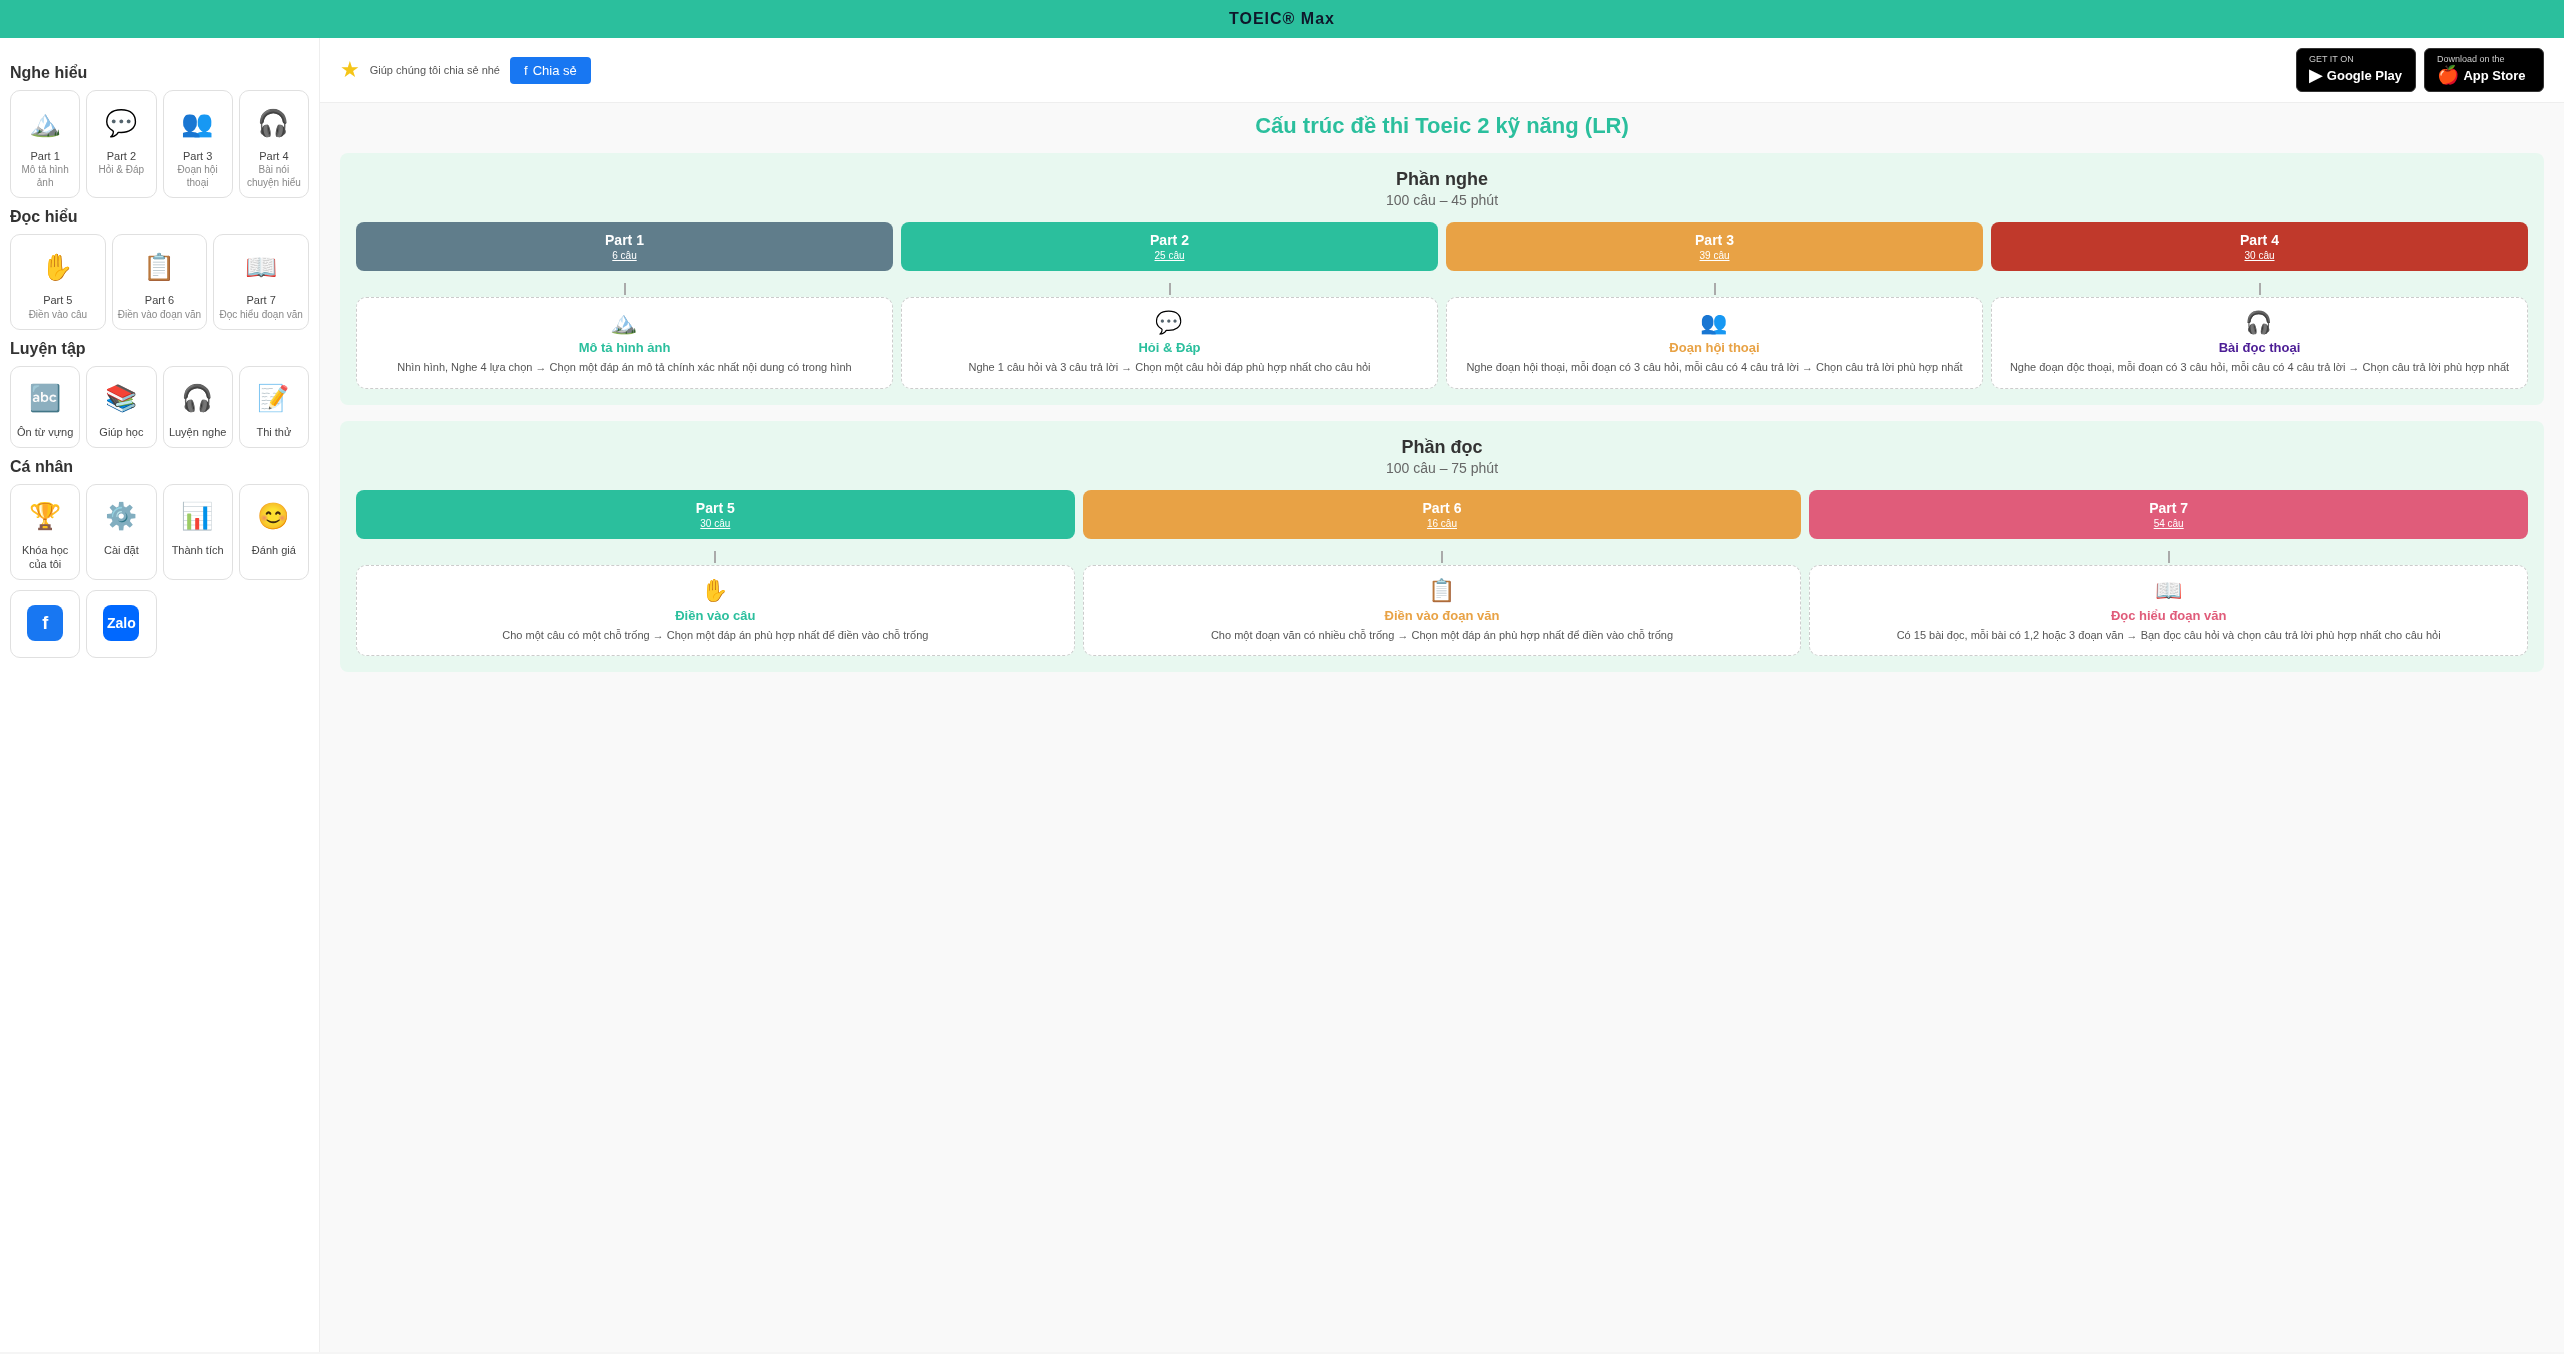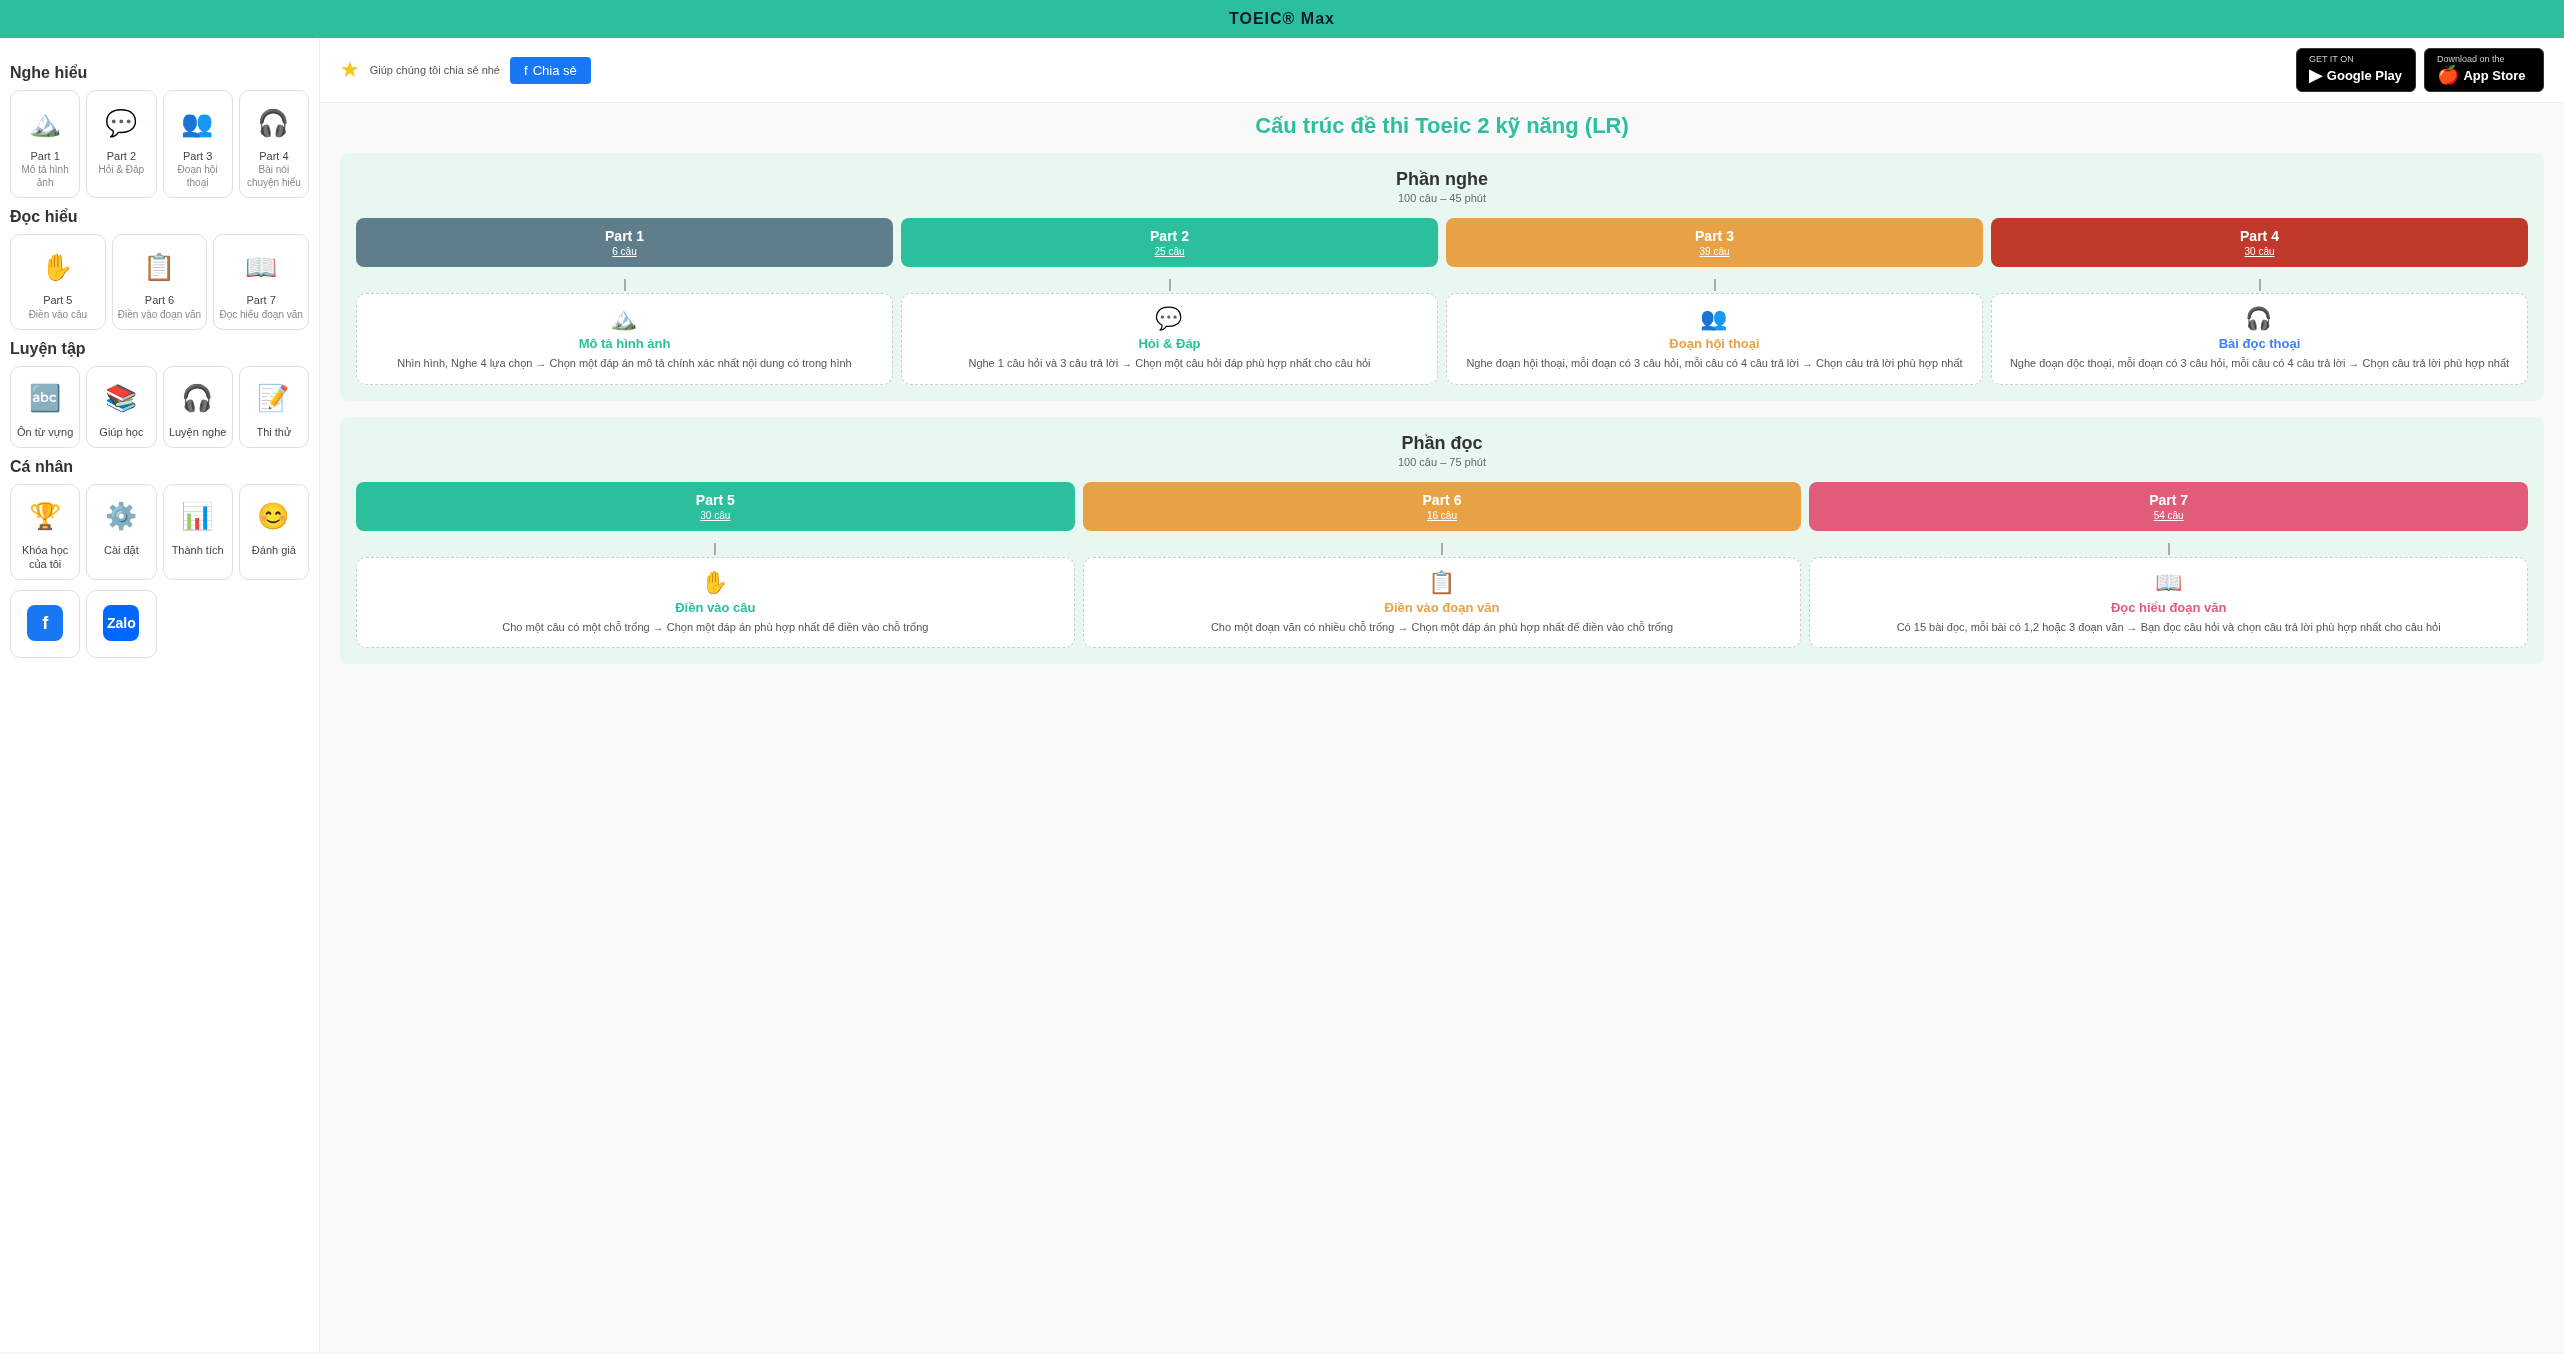--- a/index.html
+++ b/index.html
@@ -178,21 +178,21 @@
       margin-bottom: 14px;
     }
 
     .section-title {
       font-size: 18px;
       font-weight: 700;
       color: #333;
     }
 
     .section-subtitle {
-      font-size: 11px;
+      font-size: 14px;
       color: #666;
       margin-top: 2px;
     }
 
     .parts-row {
       display: grid;
       gap: 8px;
       margin-bottom: 10px;
     }
 
@@ -236,21 +236,21 @@
     .detail-icon { font-size: 22px; margin-bottom: 4px; }
 
     .detail-title {
       font-size: 13px;
       font-weight: 600;
       margin-bottom: 4px;
     }
 
     .detail-title-teal { color: #2bbf9d; }
     .detail-title-orange { color: #e8a245; }
-    .detail-title-red { color: #3b82f6; }
+    .detail-title-red { color: #4c1d95; }
     .detail-title-green { color: #2bbf9d; }
     .detail-title-yellow { color: #e8a245; }
     .detail-title-pink { color: #e05c7a; }
 
     .detail-desc {
       font-size: 11px;
       color: #555;
       line-height: 1.5;
     }
 

